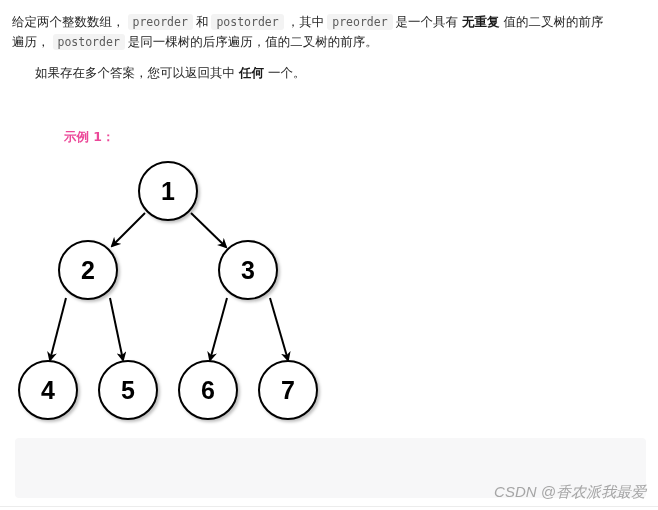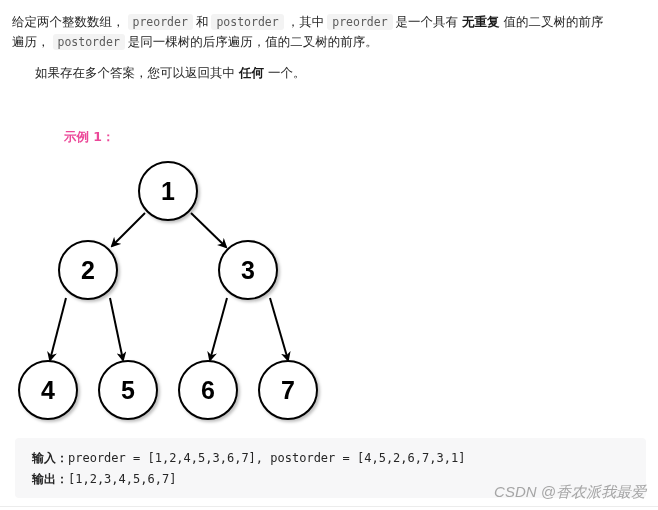--- a/index.html
+++ b/index.html
@@ -105,22 +105,16 @@
     <circle cx="208" cy="390" r="29" fill="#fff" stroke="#000" stroke-width="2" filter="url(#shadow)"></circle>
     <text class="node-label" x="208" y="399" text-anchor="middle">6</text>
   </g>
   <g>
     <circle cx="288" cy="390" r="29" fill="#fff" stroke="#000" stroke-width="2" filter="url(#shadow)"></circle>
     <text class="node-label" x="288" y="399" text-anchor="middle">7</text>
   </g>
 </svg>
 
 <div class="example-box">
-  <div class="ex-line" style="top:12px;">
-    <span class="ex-label">输入：</span><span>preorder = [1,2,4,5,3,6,7], postorder = [4,5,2,6,7,3,1]</span>
-  </div>
-  <div class="ex-line" style="top:33px;">
-    <span class="ex-label">输出：</span><span>[1,2,3,4,5,6,7]</span>
-  </div>
 </div>
 
 <div class="watermark">CSDN @香农派我最爱</div>
 <div class="bottom-rule"></div>
 
 </body></html>

